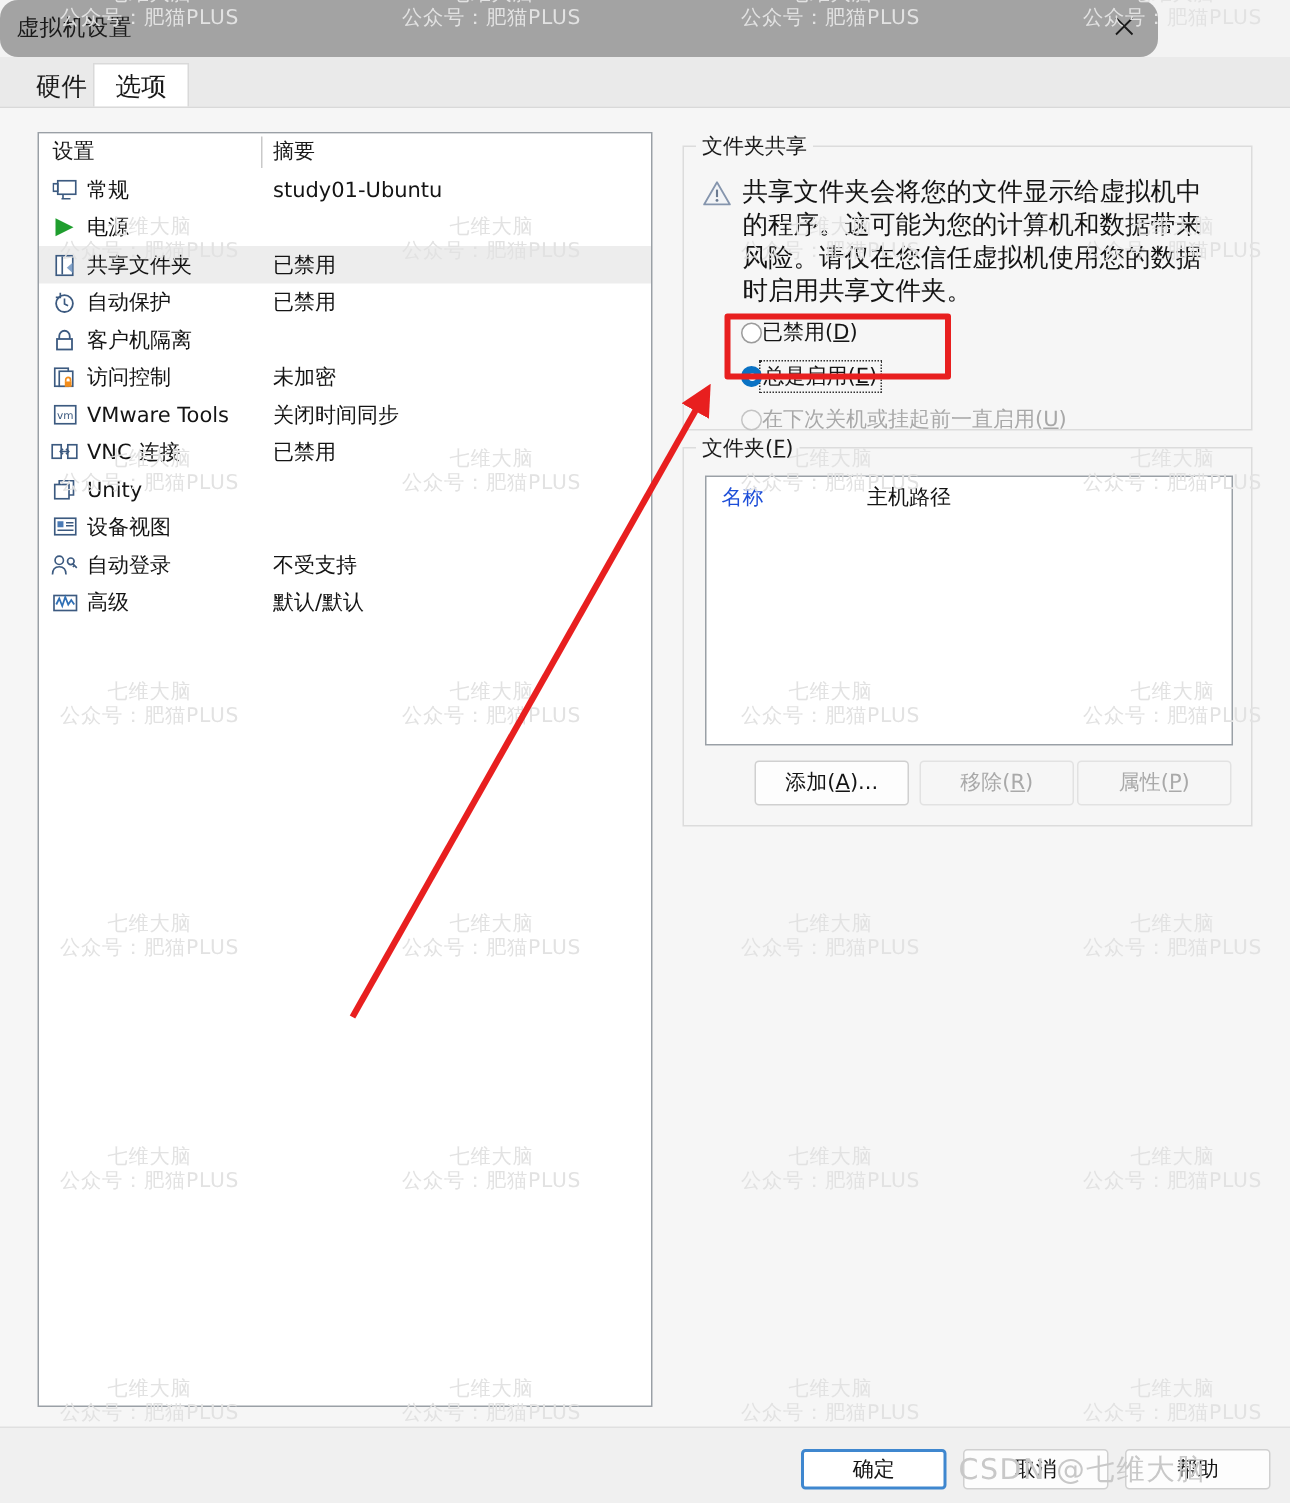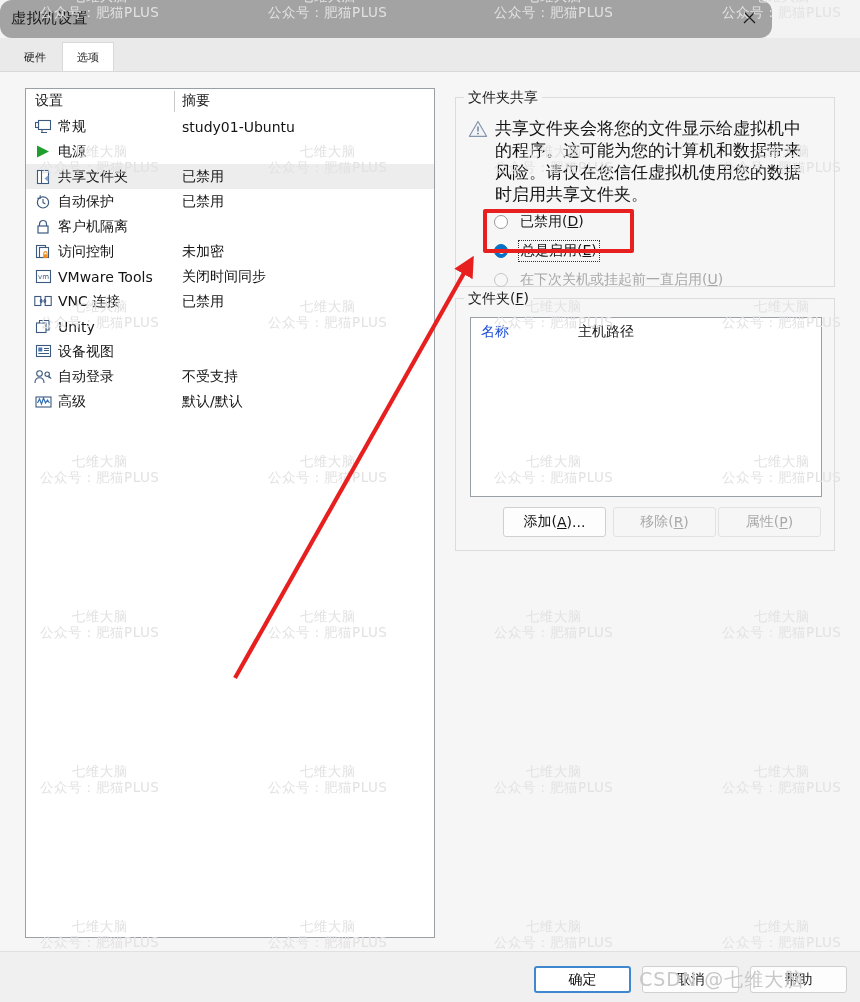--- a/index.html
+++ b/index.html
@@ -72,21 +72,21 @@
     width: 860px; height: 34px;
     background: #eaeaea;
     border-bottom: 1px solid #d6d6d6;
   }
   .tab {
     position: absolute;
     top: 4px;
     height: 30px;
     padding: 0 14px;
     display: flex; align-items: center;
-    font-size: 11px;
+    font-size: 17px;
     color: #1a1a1a;
     background: transparent;
     box-sizing: border-box;
     cursor: default;
   }
   .tab.inactive { left: 10px; }
   .tab.active {
     left: 62px;
     background: #ffffff;
     border: 1px solid #d9d9d9;
@@ -240,21 +240,21 @@
     width: 5px; height: 5px;
     margin-left: -2.5px; margin-top: -2.5px;
     border-radius: 50%;
     background: #ffffff;
   }
   .radio-mark.disabled {
     border-color: #c4c4c4;
     background: #f7f7f7;
   }
   .radio-label {
-    margin-left: 12px;
+    margin-left: 0;
     font-size: 14px;
     color: #141414;
     white-space: nowrap;
   }
   .radio-label.disabled { color: #a8a8a8; }
   .radio-label.focused {
     outline: 1px dotted #333;
     outline-offset: 1px;
     padding: 0 1px;
   }

